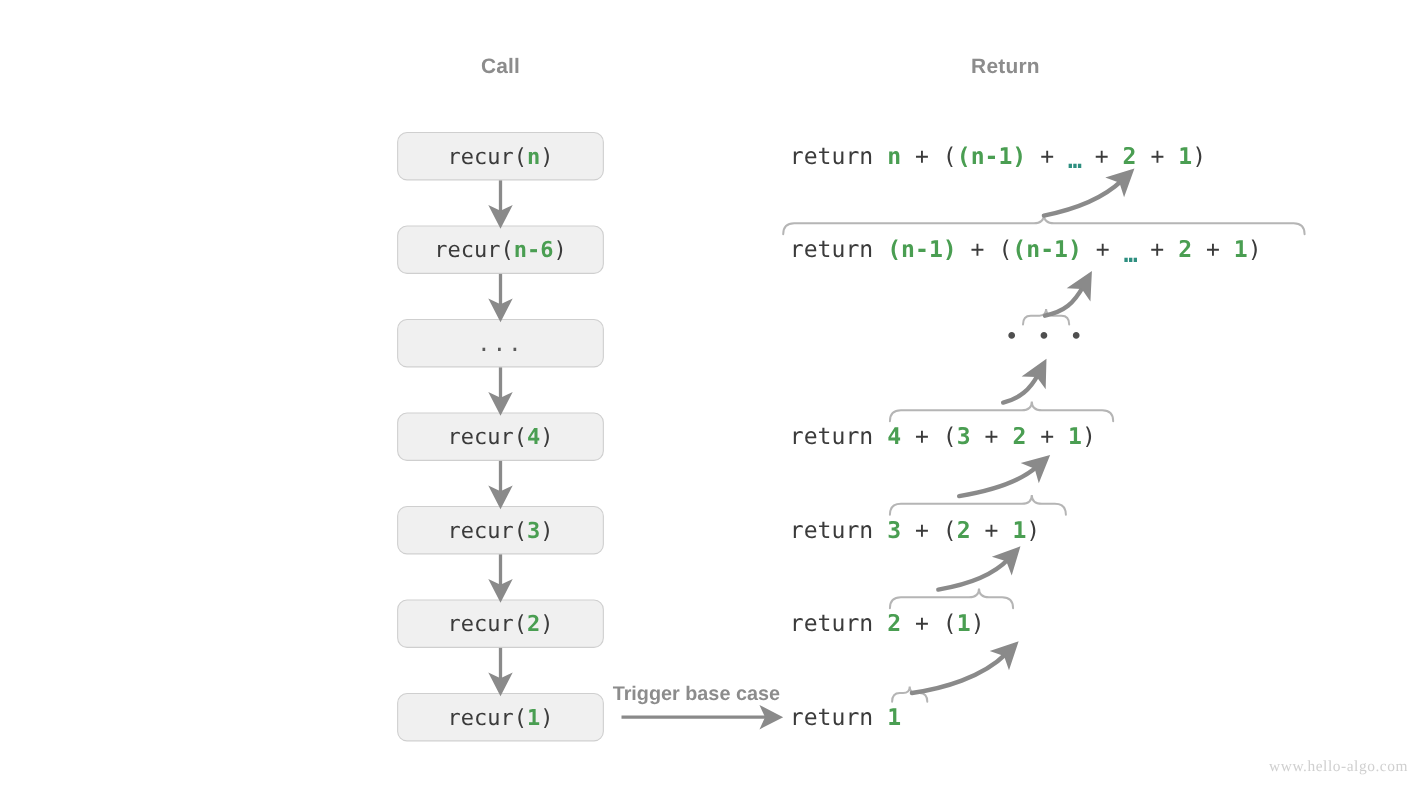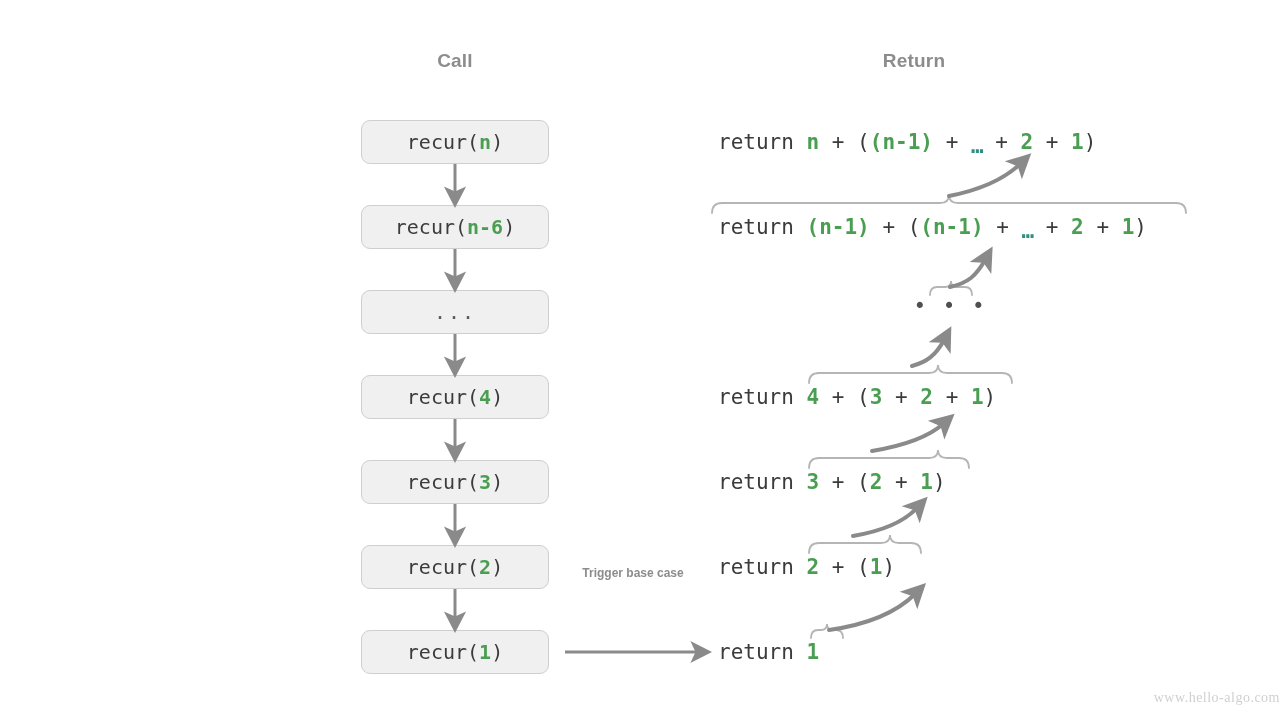--- a/index.html
+++ b/index.html
@@ -98,25 +98,25 @@
     font-size: 21px;
     color: #4f4f4f;
     letter-spacing: 2px;
     white-space: nowrap;
   }
 
   
   #trigger-label {
     position: absolute;
     left: 609px;
-    top: 566px;
+    top: 620px;
     transform: translateX(-50%);
     font-family: "Liberation Sans", sans-serif;
     font-weight: bold;
-    font-size: 12px;
+    font-size: 18px;
     color: #8c8c8c;
     white-space: nowrap;
   }
 
   
   #watermark {
     position: absolute;
     right: 24px;
     bottom: 14px;
     font-family: Liberation Serif, serif;

